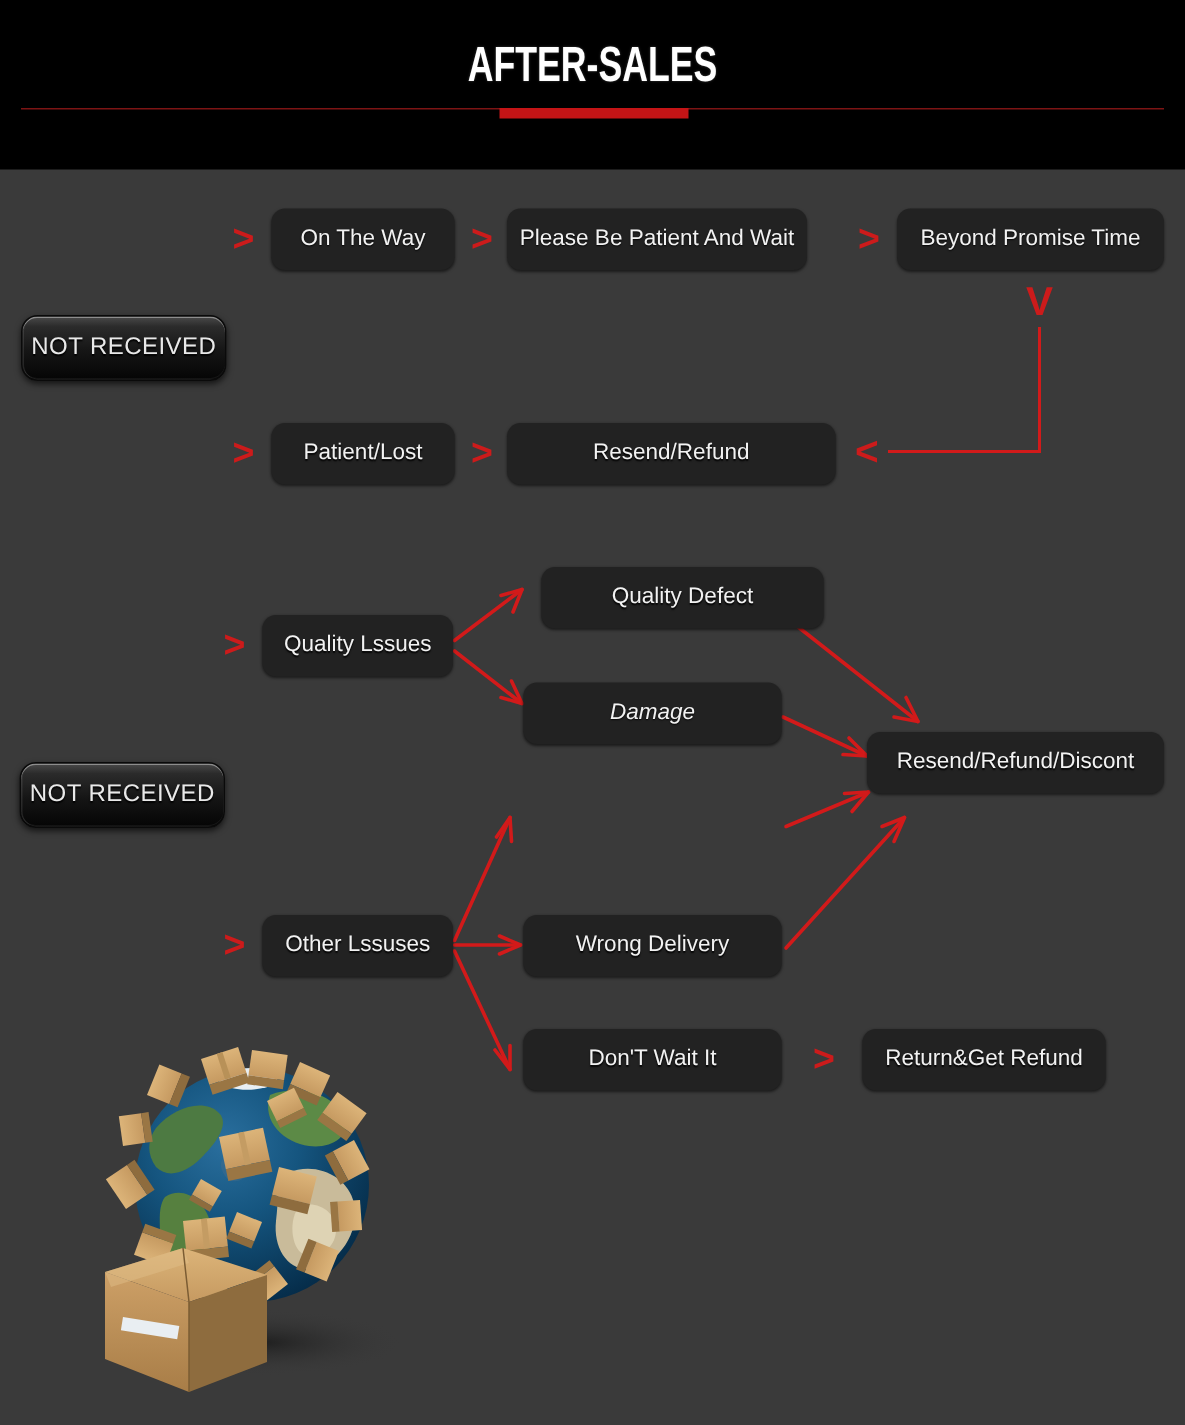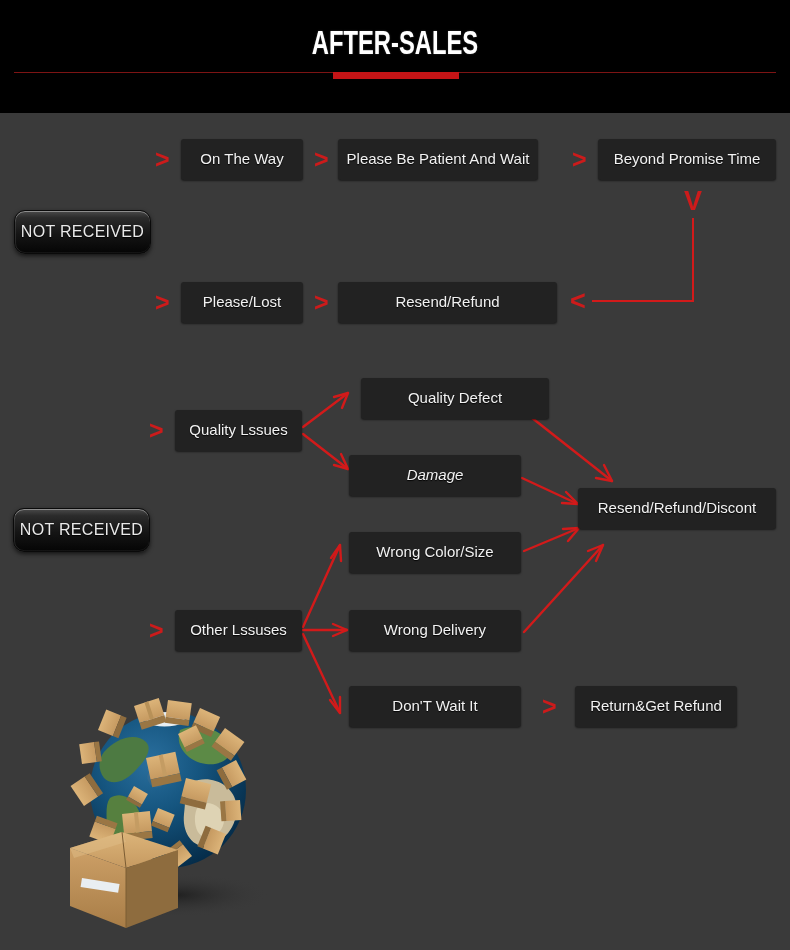--- a/index.html
+++ b/index.html
@@ -13,21 +13,21 @@
     color:#fff;font-family:"Liberation Sans",sans-serif;font-weight:bold;
     font-size:33px;letter-spacing:0px;
     transform:scaleX(.72);transform-origin:50% 50%;
     text-shadow:0 0 2px rgba(255,255,255,.25);
   }
   .header-rule{position:absolute;left:14px;top:72px;width:762px;height:1px;background:#7d1414;}
   .header-bar{position:absolute;left:333px;top:72px;width:126px;height:7px;background:#c41416;}
 
   
   .node{
-    position:absolute;background:#222222;border-radius:3px;
+    position:absolute;background:#222222;border-radius:9px;
     color:#f2f2f2;font-size:15px;line-height:1.1;
     display:flex;align-items:center;justify-content:center;
     text-align:center;
     box-shadow:0 1px 2px rgba(0,0,0,.55);
     text-shadow:0 1px 1px rgba(0,0,0,.9);
     padding:0 6px;box-sizing:border-box;
   }
 
   
   .pill{
@@ -124,21 +124,21 @@
     <span>Beyond Promise Time</span>
   </div>
 
   <div class="chev" style="left:684px;top:188px;font-size:27px;">V</div>
   <div class="line-v" style="left:692px;top:218px;height:84px;"></div>
   <div class="line-h" style="left:592px;top:300px;width:102px;"></div>
   <div class="chev" style="left:570px;top:288px;font-size:27px;">&lt;</div>
 
   <div class="chev" style="left:155px;top:290px;font-size:25px;">&gt;</div>
   <div class="node" style="left:181px;top:282px;width:122px;height:41px;">
-    <span>Please/Lost</span>
+    <span>Patient/Lost</span>
   </div>
 
   <div class="chev" style="left:314px;top:290px;font-size:25px;">&gt;</div>
   <div class="node" style="left:338px;top:282px;width:219px;height:41px;">
     <span>Resend/Refund</span>
   </div>
 
   <div class="chev" style="left:149px;top:418px;font-size:25px;">&gt;</div>
   <div class="node" style="left:175px;top:410px;width:127px;height:41px;">
     <span>Quality Lssues</span>
@@ -158,23 +158,20 @@
 
   <div class="pill" style="left:13px;top:508px;width:137px;height:44px;">
     <span>NOT RECEIVED</span>
   </div>
 
   <div class="chev" style="left:149px;top:618px;font-size:25px;">&gt;</div>
   <div class="node" style="left:175px;top:610px;width:127px;height:41px;">
     <span>Other Lssuses</span>
   </div>
 
-  <div class="node" style="left:349px;top:532px;width:172px;height:41px;">
-    <span>Wrong Color/Size</span>
-  </div>
 
   <div class="node" style="left:349px;top:610px;width:172px;height:41px;">
     <span>Wrong Delivery</span>
   </div>
 
   <div class="node" style="left:349px;top:686px;width:172px;height:41px;">
     <span>Don'T Wait It</span>
   </div>
 
   <div class="chev" style="left:542px;top:694px;font-size:25px;">&gt;</div>

